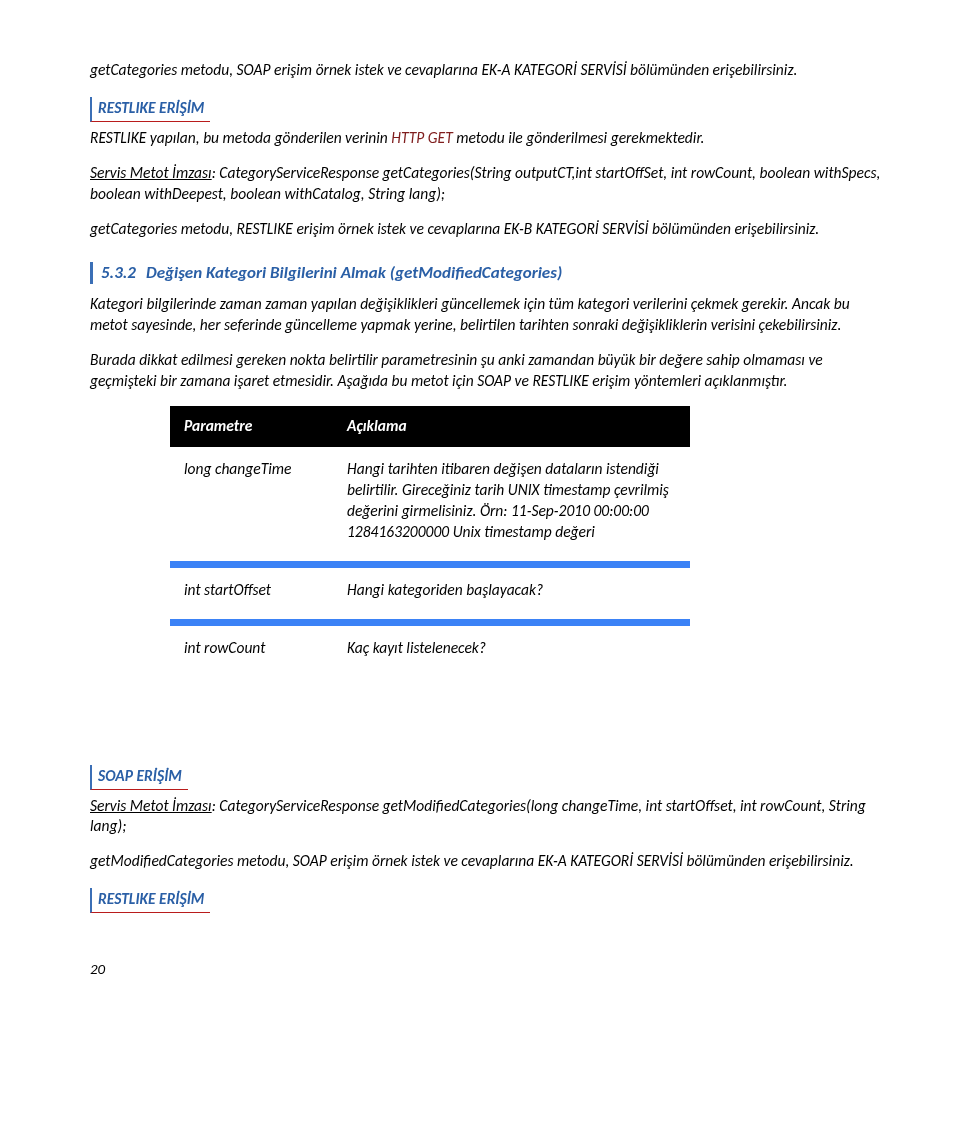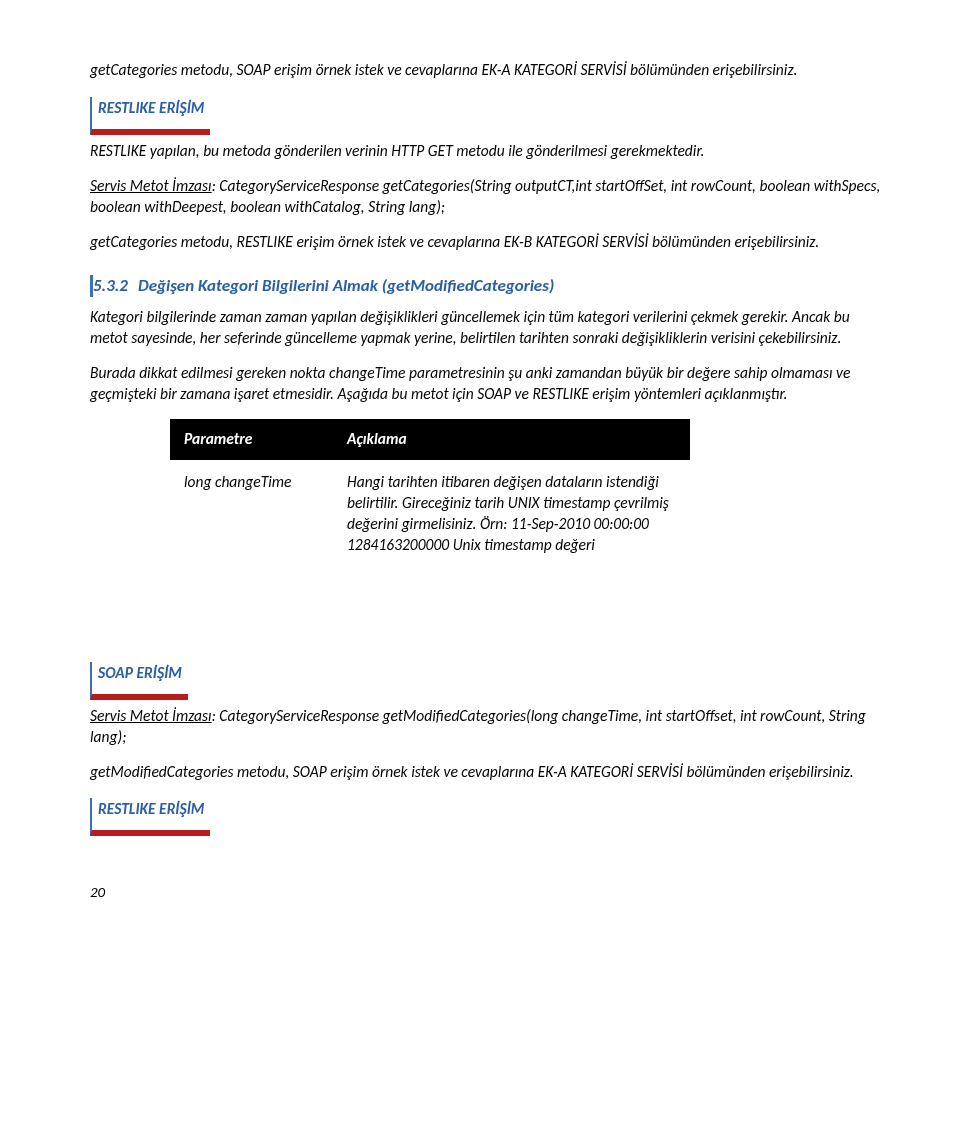--- a/index.html
+++ b/index.html
@@ -12,32 +12,32 @@
     width: 960px;
     box-sizing: border-box;
     background: #fff;
     line-height: 1.35;
   }
   .para {
     margin: 0 0 14px 0;
   }
   .section-label {
     border-left: 2px solid #3b6fb6;
-    border-bottom: 6px solid #b91c1c;
-    padding: 1px 6px 10px 6px;
+    border-bottom: 1px solid #b91c1c;
+    padding: 1px 6px 2px 6px;
     color: #2a5fa6;
     font-weight: 600;
     display: inline-block;
     margin: 2px 0 6px 0;
   }
-  .blue-text { color: #000000; }
+  .blue-text { color: #7f1d1d; }
   .underline { text-decoration: underline; font-style: italic; }
   .heading5 {
     border-left: 3px solid #3b6fb6;
-    padding-left: 0;
+    padding-left: 8px;
     color: #2a5fa6;
     font-weight: 600;
     font-size: 17px;
     margin: 22px 0 10px 0;
   }
   .heading5 .num { margin-right: 10px; }
   table.params {
     border-collapse: collapse;
     width: 520px;
     margin: 12px 0 6px 80px;
@@ -83,33 +83,41 @@
 </p>
 
 <p class="para">getCategories metodu, RESTLIKE erişim örnek istek ve cevaplarına EK-B KATEGORİ SERVİSİ bölümünden erişebilirsiniz.</p>
 
 <div class="heading5">
   <span class="num">5.3.2</span><span>Değişen Kategori Bilgilerini Almak (getModifiedCategories)</span>
 </div>
 
 <p class="para">Kategori bilgilerinde zaman zaman yapılan değişiklikleri güncellemek için tüm kategori verilerini çekmek gerekir. Ancak bu metot sayesinde, her seferinde güncelleme yapmak yerine, belirtilen tarihten sonraki değişikliklerin verisini çekebilirsiniz.</p>
 
-<p class="para">Burada dikkat edilmesi gereken nokta changeTime parametresinin şu anki zamandan büyük bir değere sahip olmaması ve geçmişteki bir zamana işaret etmesidir. Aşağıda bu metot için SOAP ve RESTLIKE erişim yöntemleri açıklanmıştır.</p>
+<p class="para">Burada dikkat edilmesi gereken nokta belirtilir parametresinin şu anki zamandan büyük bir değere sahip olmaması ve geçmişteki bir zamana işaret etmesidir. Aşağıda bu metot için SOAP ve RESTLIKE erişim yöntemleri açıklanmıştır.</p>
 
 <table class="params">
   <thead>
     <tr>
       <th>Parametre</th>
       <th>Açıklama</th>
     </tr>
   </thead>
   <tbody>
     <tr>
       <td>long changeTime</td>
       <td>Hangi tarihten itibaren değişen dataların istendiği belirtilir. Gireceğiniz tarih UNIX timestamp çevrilmiş değerini girmelisiniz. Örn: 11-Sep-2010 00:00:00 1284163200000 Unix timestamp değeri</td>
+    </tr>
+    <tr>
+      <td>int startOffset</td>
+      <td>Hangi kategoriden başlayacak?</td>
+    </tr>
+    <tr>
+      <td>int rowCount</td>
+      <td>Kaç kayıt listelenecek?</td>
     </tr>
   </tbody>
 </table>
 
 <div class="spacer"></div>
 
 <div class="section-label">SOAP ERİŞİM</div>
 
 <p class="para">
   <span class="underline">Servis Metot İmzası</span><span>: CategoryServiceResponse getModifiedCategories(long changeTime, int startOffset, int rowCount, String lang);</span>

